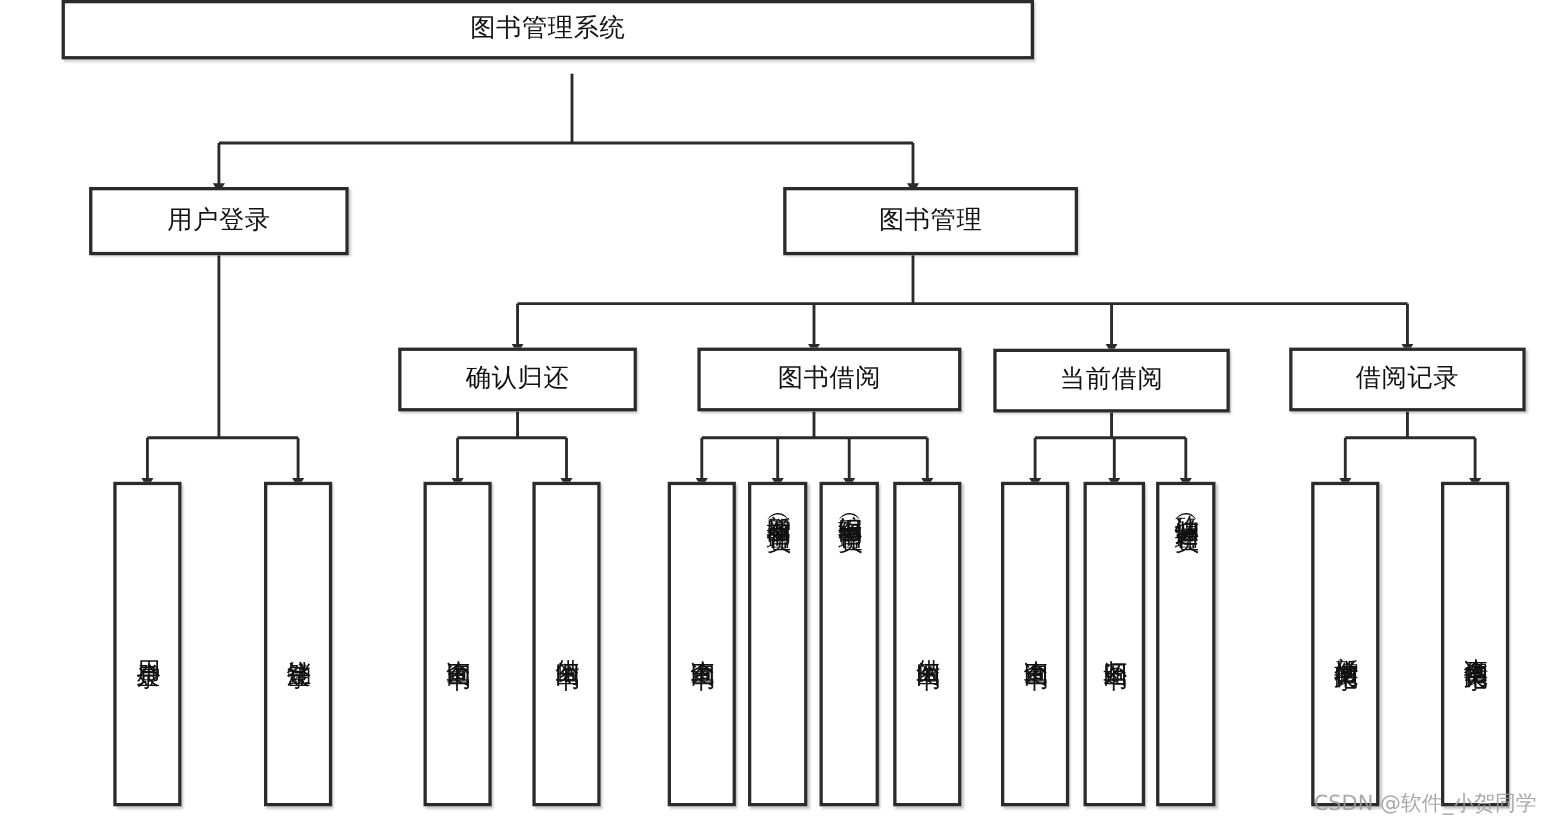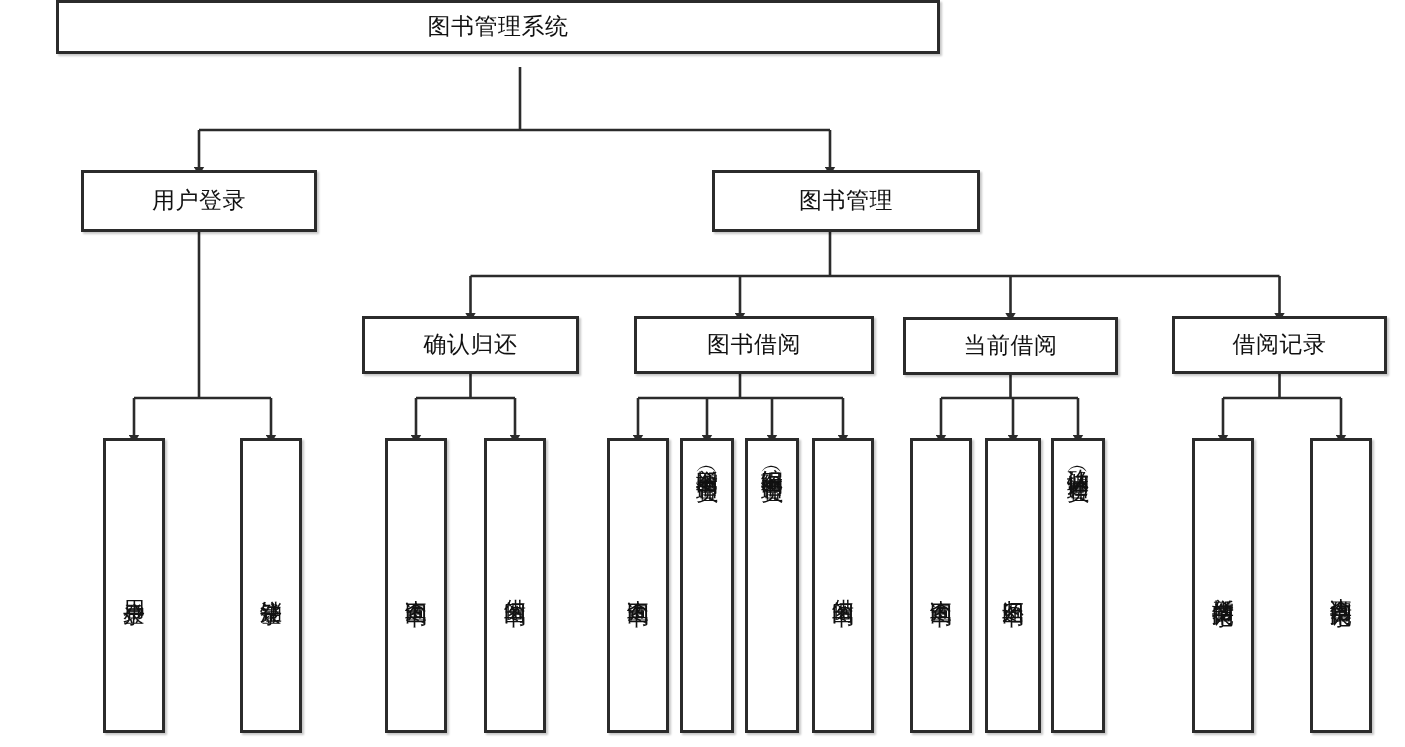--- a/index.html
+++ b/index.html
@@ -179,13 +179,14 @@
         <span class="lbl">确认归还（管理员）</span>
       </div>
       <div class="node vert center" style="left: 1192px; top: 438px; width: 62px; height: 295px;">
         <span class="lbl">新增借阅记录</span>
       </div>
       <div class="node vert center" style="left: 1310px; top: 438px; width: 62px; height: 295px;">
         <span class="lbl">查询借阅记录</span>
       </div>
     </div>
 
+  <div class="watermark">CSDN @软件_小贺同学</div>
 </div>
 
 </body></html>

